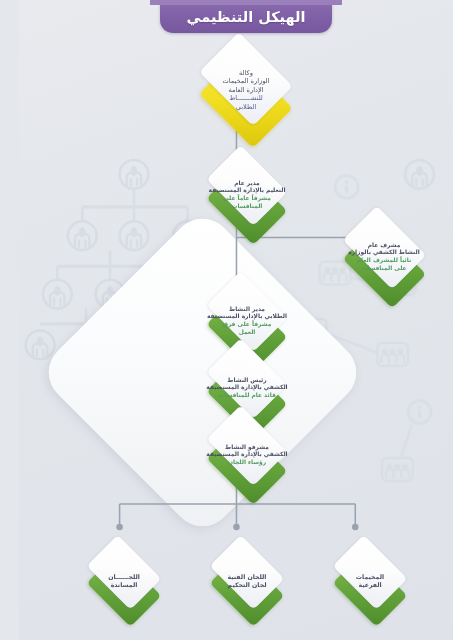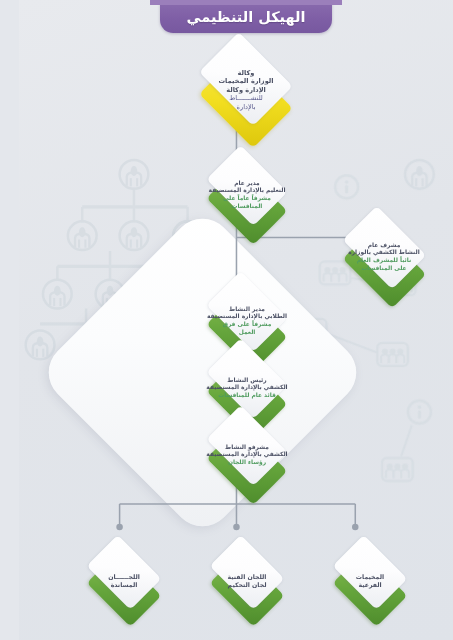--- a/index.html
+++ b/index.html
@@ -144,21 +144,21 @@
     padding: 0 4px;
   }
   .l-primary {
     color: #4a4f63;
     font-weight: 700;
   }
   .l-secondary {
     color: #4f9b5e;
     font-weight: 700;
   }
-  .l-primary-top { color: #4a4f63; font-weight: 700; }
+  .l-primary-top { color: #4a4f63; font-weight: 400; }
   .l-purple { color: #5b5b8e; font-weight: 400; }
 
   
   #node-top        { left: 167px; top: 40px;  width: 120px; height: 100px; }
   #node-top .label { font-size: 6.6px; }
 
   #node-dg         { left: 176px; top: 152px; width: 104px; height: 86px; }
   #node-dg .label  { font-size: 5.9px; }
 
   #node-scout-sup  { left: 310px; top: 214px; width: 110px; height: 86px; }
@@ -293,23 +293,23 @@
     <span id="header-title">الهيكل التنظيمي</span>
   </div>
 
   <div class="node" id="node-top">
     <div class="node-inner">
       <div class="plate yellow"></div>
       <div class="face"></div>
       <div class="label">
         <span class="l-line l-primary-top">وكالة</span>
         <span class="l-line l-primary-top">الوزارة المخيمات</span>
-        <span class="l-line l-primary-top">الإدارة وكالة</span>
+        <span class="l-line l-primary-top">الإدارة العامة</span>
         <span class="l-line l-purple">للنشـــــــاط</span>
-        <span class="l-line l-purple">بالإدارة</span>
+        <span class="l-line l-purple">الطلابي</span>
       </div>
     </div>
   </div>
 
   <div class="node" id="node-dg">
     <div class="node-inner">
       <div class="plate green"></div>
       <div class="face"></div>
       <div class="label">
         <span class="l-line l-primary">مدير عام</span>

